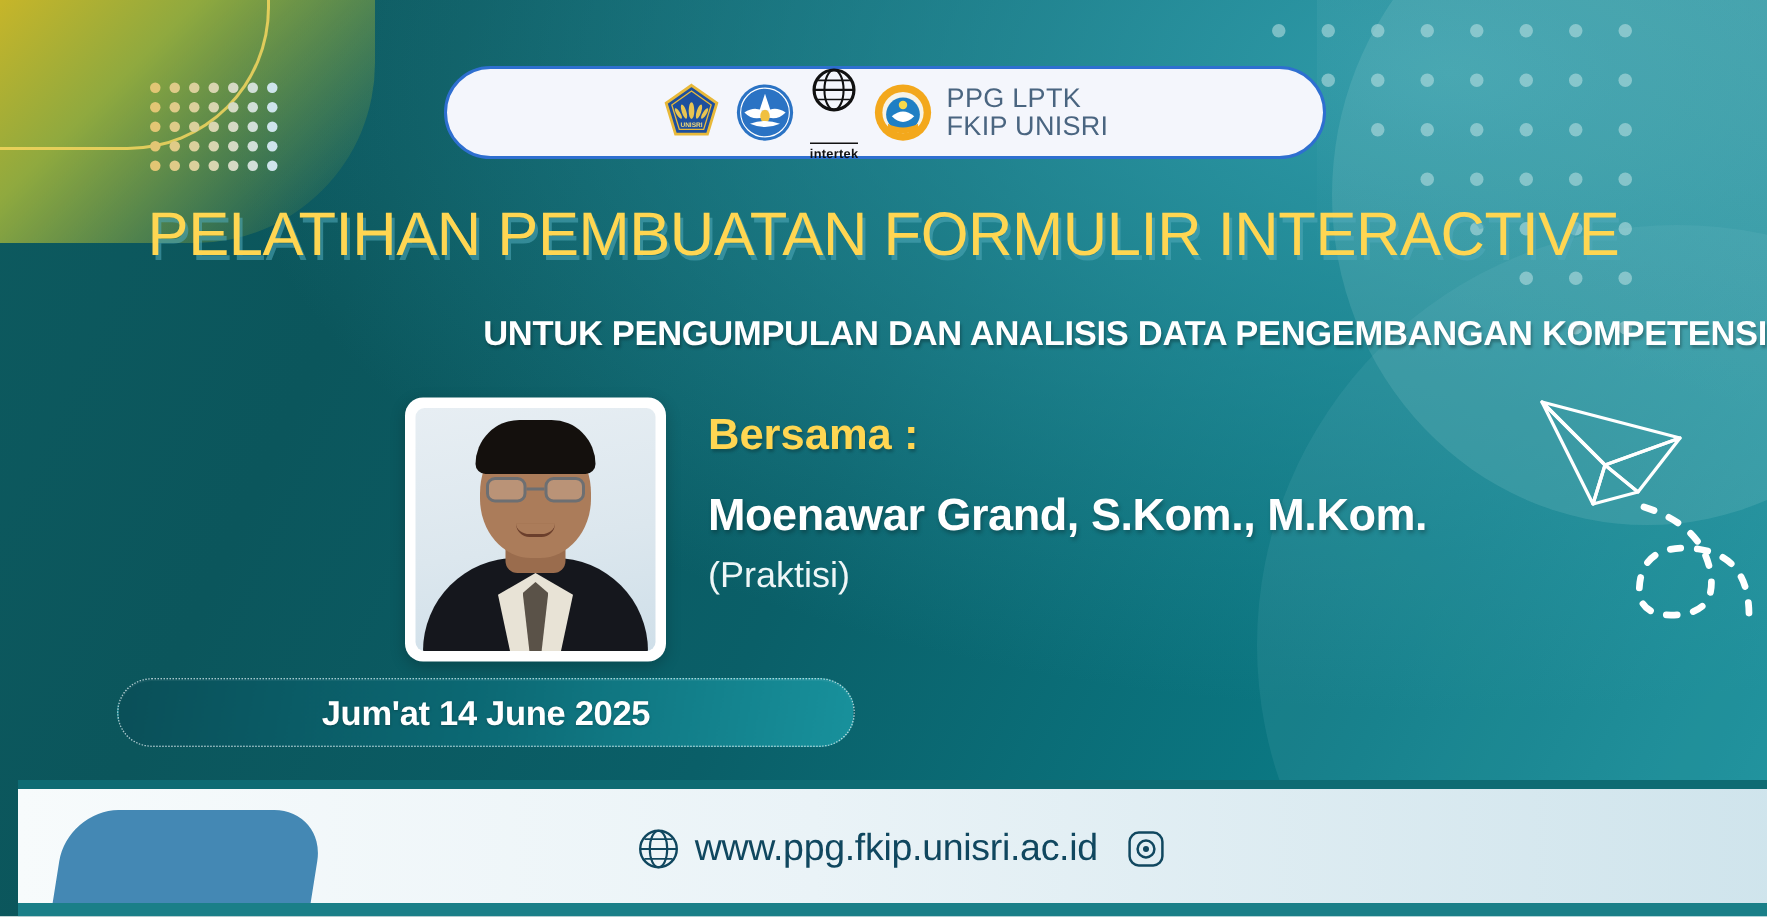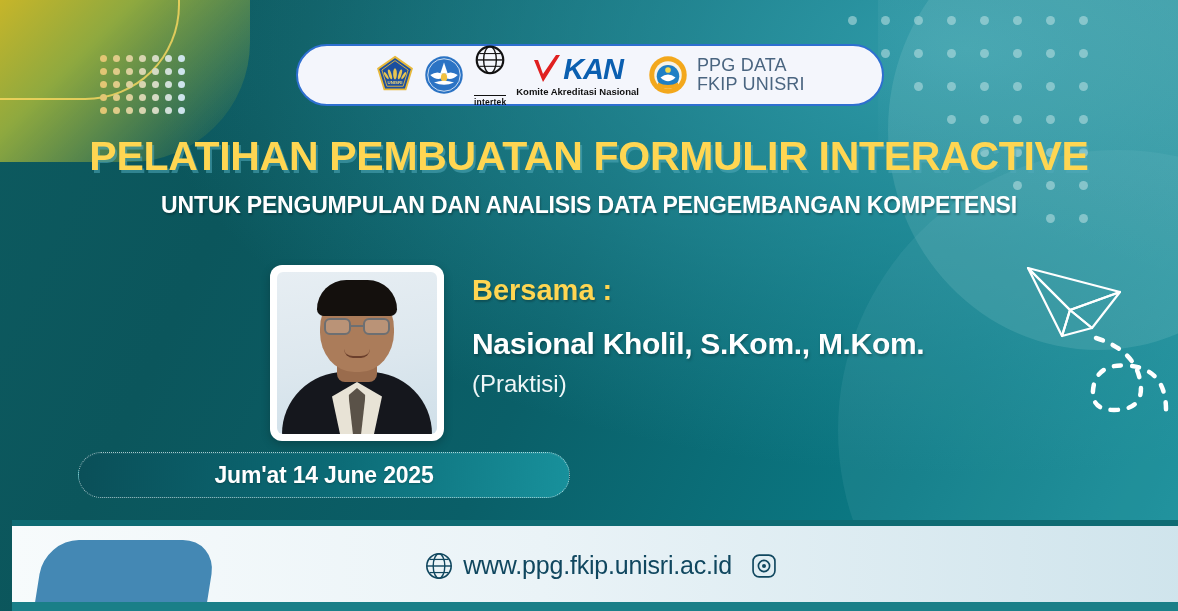--- a/index.html
+++ b/index.html
@@ -94,28 +94,28 @@
   }
   .logo-ppg-text {
     font-size:18px; line-height:1.08; color:#4a6580; font-weight:400;
     white-space:nowrap; letter-spacing:.2px;
   }
 
   
   .title-main {
     position:absolute; left:0; right:0; top:133px;
     text-align:center;
-    font-size:41px; font-weight:bold; letter-spacing:-.3px;
+    font-size:41px; font-weight:normal; letter-spacing:-.3px;
     color:#ffd652;
     text-shadow:2px 3px 0 rgba(80,170,185,.55);
     font-family:"Liberation Sans", sans-serif;
   }
   .subtitle {
-    position:absolute; left:0; right:0; top:191px;
-    text-align:center;
+    position:absolute; left:0; right:0; top:208px;
+    text-align:right;
     font-size:23px; font-weight:bold; line-height:1.3;
     color:#ffffff; letter-spacing:-.2px;
     text-shadow:1px 2px 2px rgba(0,0,0,.28);
   }
 
   
   .portrait-frame {
     position:absolute; left:270px; top:265px;
     width:174px; height:176px;
     background:#ffffff; border-radius:12px;
@@ -326,42 +326,33 @@
       <svg width="34" height="34" viewBox="0 0 64 64">
         <circle cx="32" cy="30" r="25" fill="none" stroke="#111" stroke-width="4"></circle>
         <ellipse cx="32" cy="30" rx="12" ry="25" fill="none" stroke="#111" stroke-width="2.6"></ellipse>
         <line x1="8" y1="30" x2="56" y2="30" stroke="#111" stroke-width="2.6"></line>
         <line x1="12" y1="18" x2="52" y2="18" stroke="#111" stroke-width="2"></line>
         <line x1="12" y1="42" x2="52" y2="42" stroke="#111" stroke-width="2"></line>
       </svg>
       <div class="itxt">intertek</div>
     </div>
 
-    <div class="logo-kan">
-      <div class="kan-row">
-        <svg width="30" height="32" viewBox="0 0 30 32">
-          <path d="M2 6 L11 28 L28 1 L24 1 L11 20 L6 6 Z" fill="#e02020"></path>
-        </svg>
-        <span class="kan-word">KAN</span>
-      </div>
-      <div class="kan-sub">Komite Akreditasi Nasional</div>
-    </div>
 
     <svg class="logo-seal" viewBox="0 0 64 64">
       <circle cx="32" cy="32" r="30" fill="#f3a81c"></circle>
       <circle cx="32" cy="32" r="22" fill="#f7f3e6"></circle>
       <path d="M32 12 a20 20 0 0 1 0 40 a20 20 0 0 1 0 -40" fill="none"></path>
       <circle cx="32" cy="34" r="18" fill="#1f7fc4"></circle>
       <circle cx="32" cy="24" r="4.5" fill="#f7d94a"></circle>
       <path d="M20 36 q12 -10 24 0 q-12 12 -24 0 Z" fill="#fff"></path>
       <path d="M16 44 q16 8 32 0 l0 6 q-16 8 -32 0 Z" fill="#f3a81c"></path>
     </svg>
 
     <div class="logo-ppg-text">
-      <div>PPG DATA</div>
+      <div>PPG LPTK</div>
       <div>FKIP UNISRI</div>
     </div>
   </div>
 
   <div class="title-main">PELATIHAN PEMBUATAN FORMULIR INTERACTIVE</div>
   <div class="subtitle">
     <div>UNTUK PENGUMPULAN DAN ANALISIS DATA PENGEMBANGAN KOMPETENSI</div>
   </div>
 
   <div class="portrait-frame">
@@ -375,21 +366,21 @@
       <div class="p-smile"></div>
       <div class="p-glass">
         <span></span>
           <span class="bridge"></span>
           <span></span>
       </div>
     </div>
   </div>
 
   <div class="bersama">Bersama :</div>
-  <div class="speaker-name">Nasional Kholil, S.Kom., M.Kom.</div>
+  <div class="speaker-name">Moenawar Grand, S.Kom., M.Kom.</div>
   <div class="speaker-role">(Praktisi)</div>
 
   <svg class="plane" viewBox="0 0 170 180">
     <g fill="none" stroke="#ffffff" stroke-width="2.2" stroke-linejoin="round">
       <path d="M20 10 L112 34 L62 52 Z"></path>
       <path d="M20 10 L62 52 L54 78 Z"></path>
       <path d="M62 52 L112 34 L84 70 Z"></path>
       <path d="M54 78 L84 70 L62 52 Z"></path>
     </g>
     <path d="M88 80 q38 12 44 42 q6 30 -26 30 q-26 0 -20 -26 q6 -22 38 -18 q34 5 34 44" fill="none" stroke="#ffffff" stroke-width="4.5" stroke-linecap="round" stroke-dasharray="7 11"></path>

